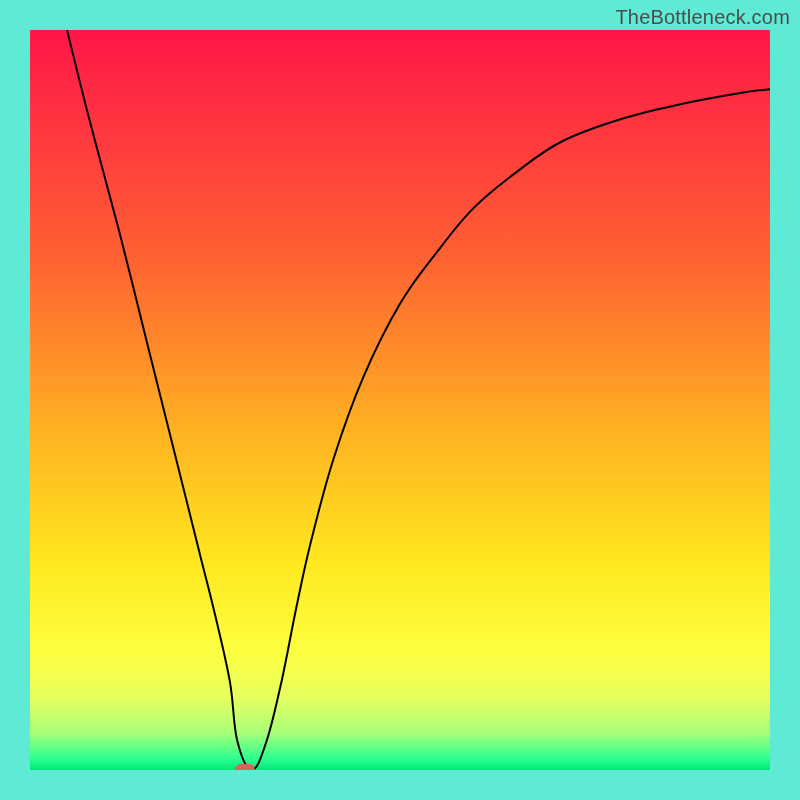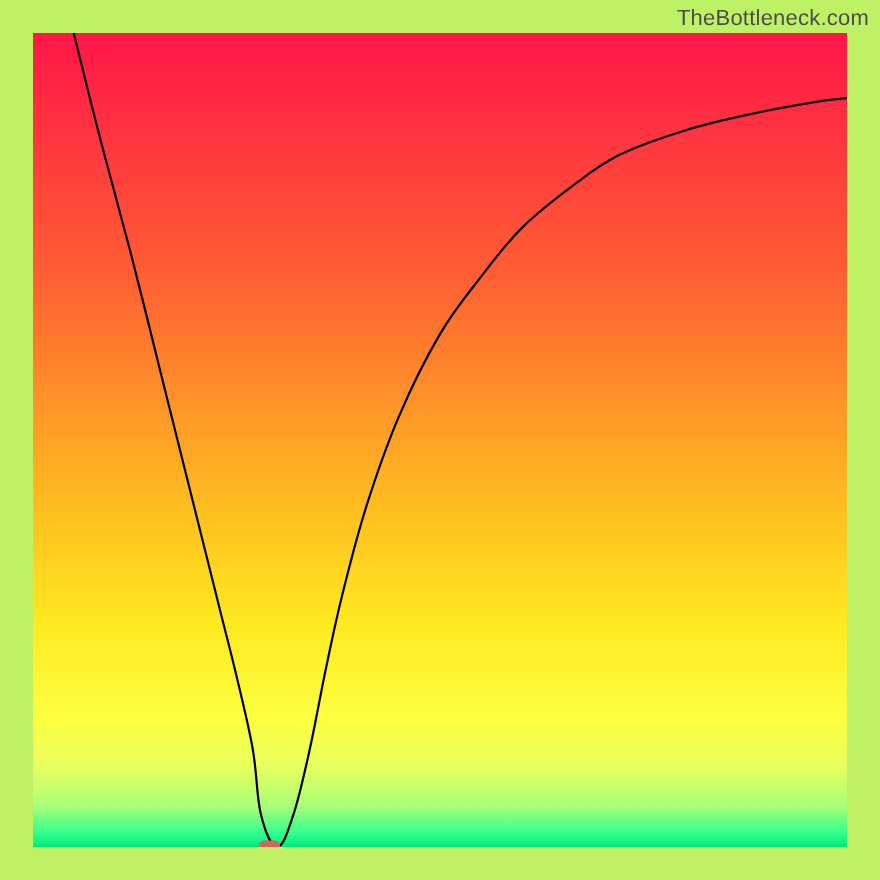--- a/index.html
+++ b/index.html
@@ -8,21 +8,21 @@
     width: 800px;
     height: 800px;
     overflow: hidden;
     background: #000;
     font-family: Arial, Helvetica, sans-serif;
   }
   .frame {
     position: relative;
     width: 800px;
     height: 800px;
-    background: #bef264;
+    background: #5eead4;
   }
   .plot-area {
     position: absolute;
     left: 30px;
     top: 30px;
     width: 740px;
     height: 740px;
     overflow: hidden;
   }
   .gradient {

